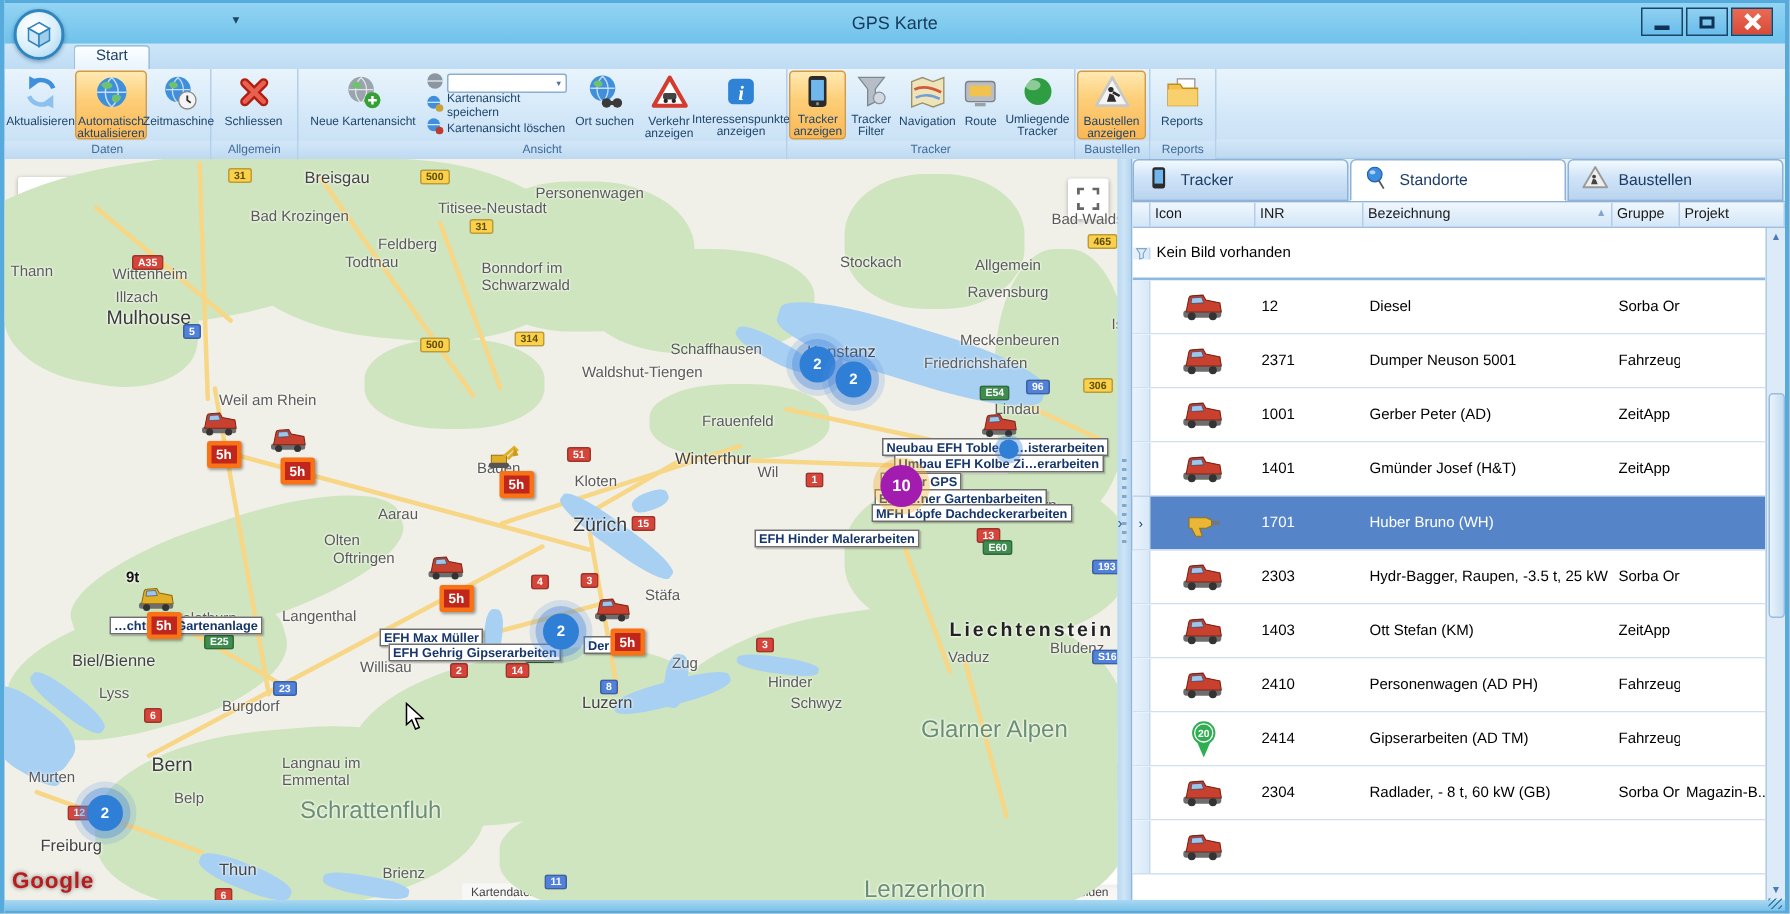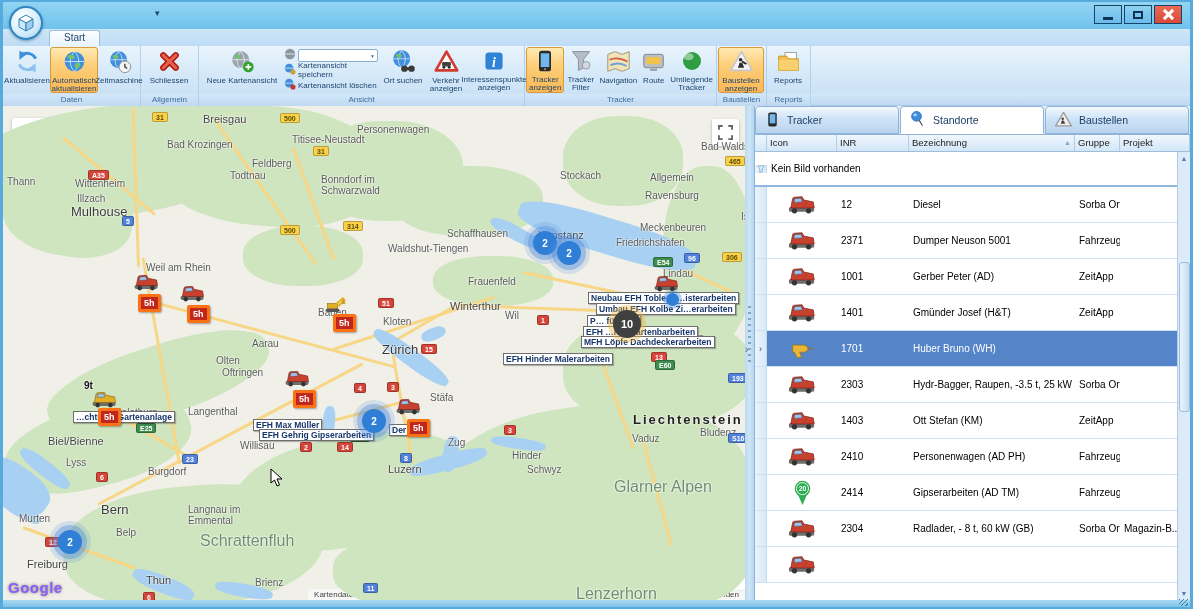--- a/index.html
+++ b/index.html
@@ -47,32 +47,32 @@
   .mb{position:absolute;font-size:7px;font-weight:bold;padding:0 3px;border-radius:2px;line-height:9px;height:10px;border:1px solid rgba(0,0,0,.25);}
   .mb.y{background:#fbd14b;color:#5c4b00;}
   .mb.b{background:#5181d8;color:#fff;}
   .mb.r{background:#d6453a;color:#fff;}
   .mb.g{background:#3f8c4f;color:#fff;}
   .site{position:absolute;background:#fff;border:1px solid #6e6e6e;color:#16366b;font-size:8.5px;font-weight:bold;padding:0 2px;white-space:nowrap;box-shadow:1px 1px 1px rgba(0,0,0,.25);line-height:10px;}
   .marker{position:absolute;}
   .hbadge{position:absolute;background:#c0261b;color:#fff;font-size:9px;font-weight:bold;padding:0 3px;border:3px solid #f97316;border-radius:2px;line-height:12px;box-shadow:1px 1px 2px rgba(0,0,0,.35);}
   .cluster{position:absolute;border-radius:50%;color:#fff;font-weight:bold;display:flex;align-items:center;justify-content:center;}
   .cluster.blue{width:24px;height:24px;background:#2f7fd6;font-size:10px;box-shadow:0 0 0 5px rgba(80,140,220,.40),0 0 0 9px rgba(80,140,220,.18);}
-  .cluster.yellow{width:28px;height:28px;background:#404040;font-size:11px;box-shadow:0 0 0 5px rgba(240,180,60,.40);margin-left:26px;}
+  .cluster.yellow{width:28px;height:28px;background:#a21caf;font-size:11px;box-shadow:0 0 0 5px rgba(240,180,60,.40);}
   .cluster.dot{width:13px;height:13px;background:#2f7fd6;box-shadow:0 0 0 3px rgba(80,140,220,.4);font-size:7px;}
   .mapctl{position:absolute;background:#fff;box-shadow:0 1px 3px rgba(0,0,0,.3);border-radius:2px;}
   .maptoggle{left:9px;top:12px;display:flex;height:26px;align-items:center;font-size:12px;}
   .maptoggle .opt{padding:0 12px;color:#8a8a8a;}
   .maptoggle .opt.on{font-weight:bold;color:#111;}
   .fullscreen{left:709px;top:13px;width:27px;height:27px;display:flex;align-items:center;justify-content:center;}
   .pegman{left:721px;top:377px;width:27px;height:27px;display:flex;align-items:center;justify-content:center;}
   .zoombox{left:722px;top:428px;width:27px;height:56px;display:flex;flex-direction:column;}
   .zbtn{flex:1;display:flex;align-items:center;justify-content:center;font-size:19px;color:#666;}
   .zbtn:first-child{border-bottom:1px solid #e3e3e3;}
-  .gwm{position:absolute;left:5px;bottom:4px;font-size:15px;font-weight:bold;color:#8b5cf6;text-shadow:0 0 3px rgba(90,90,90,.8);letter-spacing:.5px;}
+  .gwm{position:absolute;left:5px;bottom:4px;font-size:15px;font-weight:bold;color:#b91c1c;text-shadow:0 0 3px rgba(90,90,90,.8);letter-spacing:.5px;}
   .attr{position:absolute;right:0;bottom:0;height:11px;background:rgba(248,248,248,.85);font-size:8px;color:#444;display:flex;gap:14px;align-items:center;padding:0 6px;}
   .attr a{color:#444;text-decoration:none;}
   
   .splitter{width:9px;background:linear-gradient(90deg,#bcd9f0,#cde5f7,#b4d4ee);position:relative;}
   .splitter .dots{position:absolute;left:3px;top:200px;width:3px;height:60px;background:repeating-linear-gradient(#7fa8cc 0 2px,transparent 2px 6px);}
   .splitter .chev{position:absolute;left:0px;top:238px;font-size:10px;color:#35628e;}
   
   .panel{flex:1;background:#cfe5f7;display:flex;flex-direction:column;border-left:1px solid #8fb6da;position:relative;}
   .ptabs{display:flex;height:28px;background:linear-gradient(#e6f2fc,#cfe5f7);}
   .ptab{width:144px;display:flex;align-items:center;gap:6px;padding-left:8px;font-size:10.5px;color:#1c3e66;background:linear-gradient(#f2f9fe,#cfe3f7 45%,#b9d4ef);border:1px solid #8fb3d8;border-radius:4px 4px 0 0;margin-right:1px;}
@@ -109,20 +109,21 @@
 
   <div class="titlebar">
     <div class="appicon">
       <svg width="20" height="20" viewBox="0 0 20 20">
           <path d="M10 2 L17 6 L10 10 L3 6 Z" fill="#fff" stroke="#2f85c0" stroke-width="1"></path>
           <path d="M3 6 L10 10 L10 18 L3 14 Z" fill="#cfe8f8" stroke="#2f85c0" stroke-width="1"></path>
           <path d="M17 6 L10 10 L10 18 L17 14 Z" fill="#9fcdec" stroke="#2f85c0" stroke-width="1"></path>
         </svg>
     </div>
     <span class="qat">▾</span>
+    <div class="title">GPS Karte</div>
     <div class="winbtns">
       <div class="wbtn">
           <div class="mini"></div>
         </div>
       <div class="wbtn">
           <div class="maxi"></div>
         </div>
       <div class="wbtn close">
           <div class="xg"></div>
         </div>

